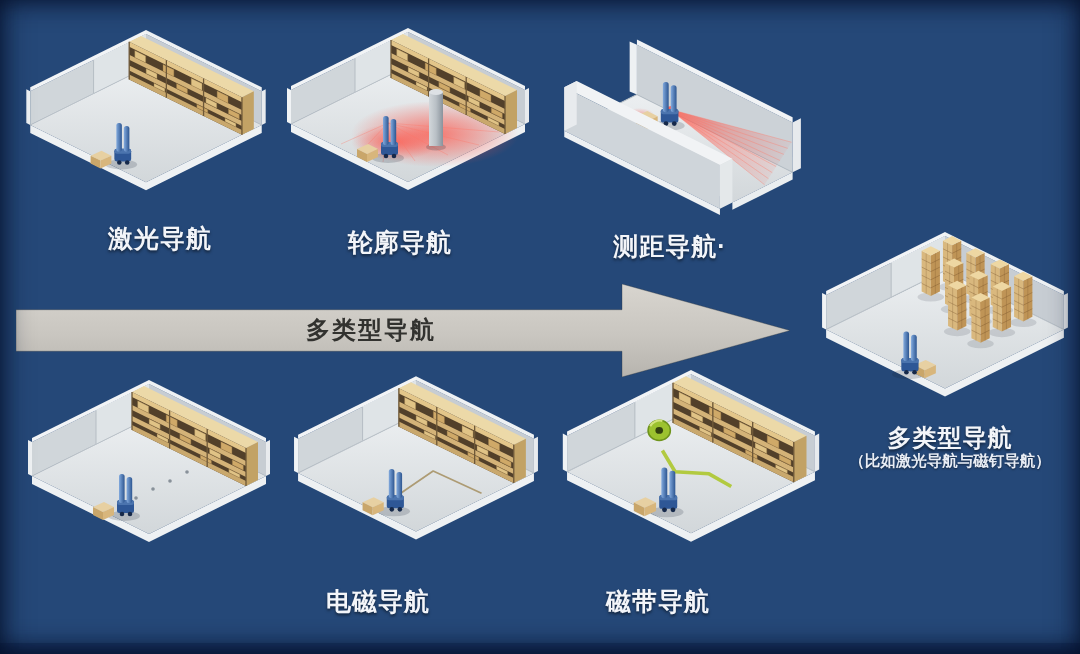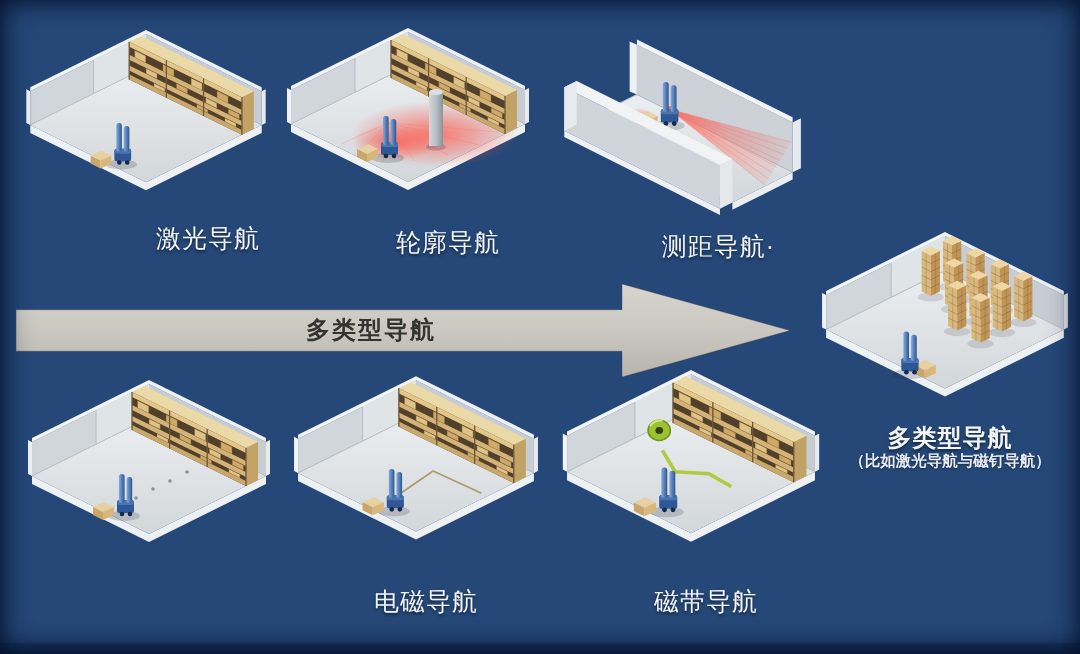--- a/index.html
+++ b/index.html
@@ -6,22 +6,22 @@
   .stage{position:relative;width:1080px;height:654px;background:#254878;overflow:hidden;
          font-family:"Liberation Sans","DejaVu Sans",sans-serif;}
   .stage::after{content:"";position:absolute;inset:0;pointer-events:none;
          box-shadow:inset 0 14px 26px -12px rgba(6,16,42,.85),
                     inset 0 -16px 24px -10px rgba(6,16,42,.9),
                     inset 18px 0 30px -16px rgba(6,16,42,.75),
                     inset -18px 0 30px -16px rgba(6,16,42,.65);}
   .bottom-strip{position:absolute;left:0;bottom:0;width:100%;height:11px;background:#1b3a69;}
   .cell{position:absolute;margin:0;padding:0;}
   .scene,.scene svg{width:100%;height:100%;display:block;}
-  .nav-label{position:absolute;color:#f3f5f9;font-weight:400;font-size:25px;
-         letter-spacing:1px;text-align:right;white-space:nowrap;
+  .nav-label{position:absolute;color:#f3f5f9;font-weight:700;font-size:25px;
+         letter-spacing:1px;text-align:center;white-space:nowrap;
          text-shadow:0 2px 3px rgba(0,0,0,.5);}
   .arrow-wrap{position:absolute;left:16px;top:284px;width:774px;height:93px;}
   .arrow-wrap svg{position:absolute;inset:0;width:100%;height:100%;}
   .arrow-label{position:absolute;left:150px;top:30px;width:410px;text-align:center;
          color:#32322f;font-weight:700;font-size:24px;letter-spacing:2px;white-space:nowrap;}
   .result-title{position:absolute;left:828px;top:422px;width:244px;text-align:center;
          color:#f3f5f9;font-weight:700;font-size:24px;letter-spacing:1px;white-space:nowrap;
          text-shadow:0 2px 3px rgba(0,0,0,.5);}
   .result-subtitle{position:absolute;left:812px;top:451px;width:276px;text-align:center;
          color:#e8edf5;font-weight:700;font-size:15.5px;white-space:nowrap;

